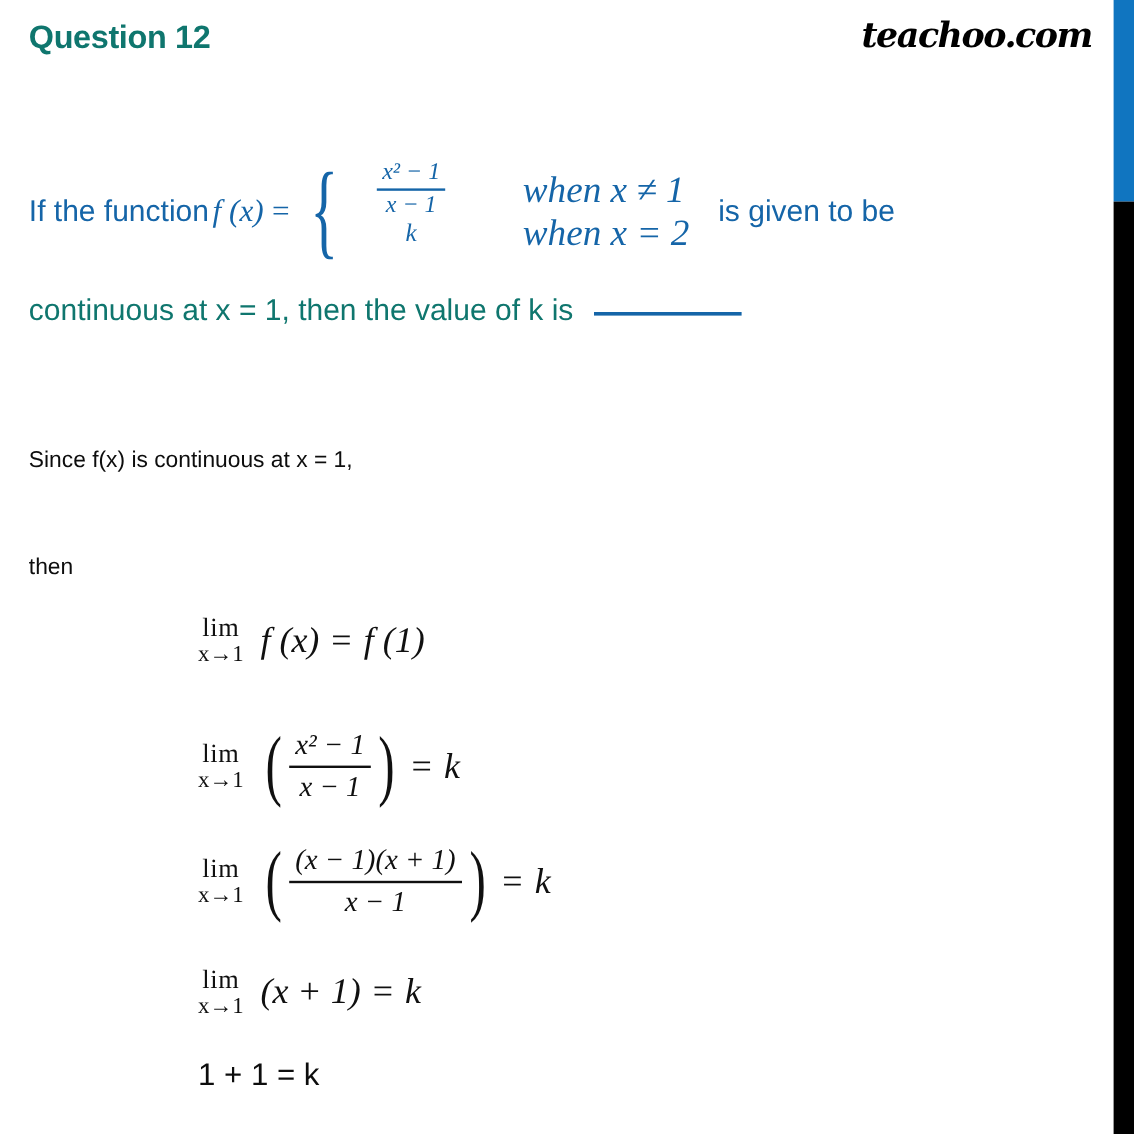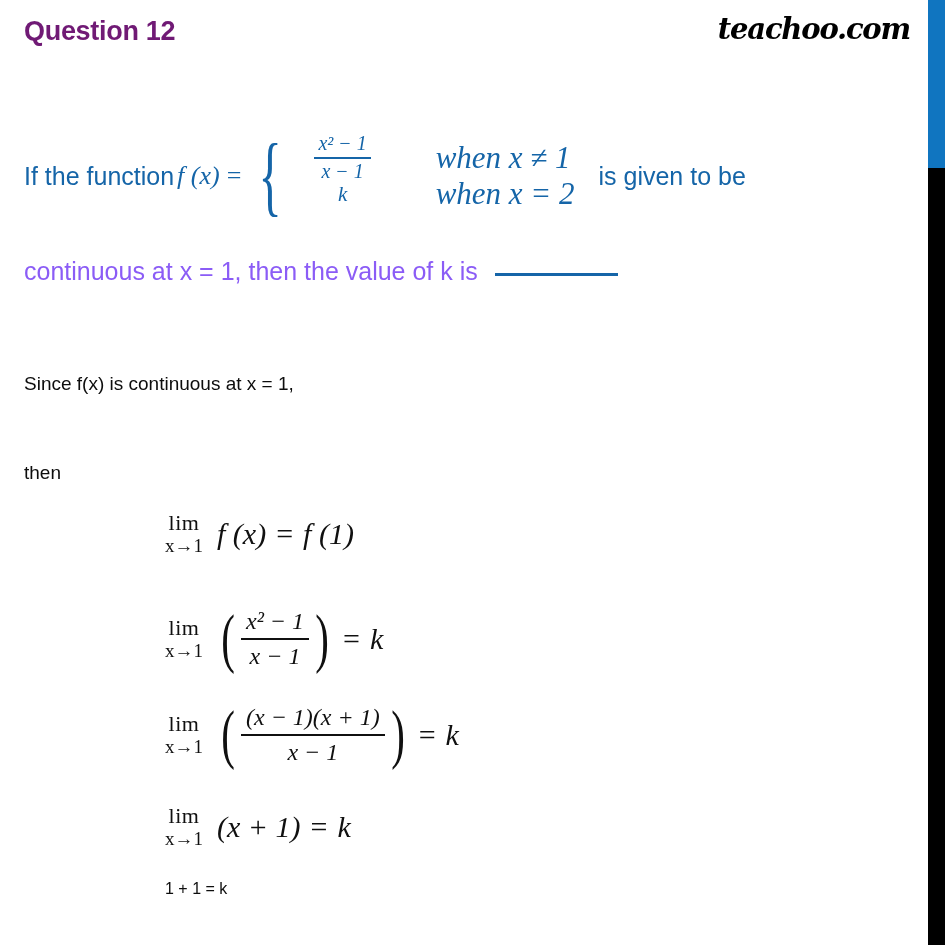--- a/index.html
+++ b/index.html
@@ -41,21 +41,21 @@
     top: 0;
     width: 928px;
     height: 62px;
   }
   .q-title {
     position: absolute;
     left: 24px;
     top: 16px;
     font-size: 27px;
     font-weight: bold;
-    color: #701a75;
+    color: #0f766e;
     letter-spacing: -0.3px;
     white-space: nowrap;
   }
   .brand {
     position: absolute;
     right: 18px;
     top: 12px;
     font-family: "DejaVu Serif", serif;
     font-size: 29px;
     font-weight: bold;
@@ -158,24 +158,23 @@
     font-size: 25px;
     padding-left: 24px;
     white-space: nowrap;
   }
 
   .q-line2 {
     position: absolute;
     left: 24px;
     top: 245px;
     font-size: 25px;
-    color: #8b5cf6;
-    white-space: nowrap;
-    font-family: "Liberation Sans", sans-serif;
-    margin-top: 12px;
+    color: #0f766e;
+    white-space: nowrap;
+    font-family: "Liberation Sans", sans-serif;
   }
   .blank-rule {
     display: inline-block;
     width: 123px;
     border-bottom: 3px solid #1565a8;
     margin-left: 10px;
     vertical-align: 4px;
   }
 
   
@@ -248,21 +247,21 @@
     font-size: 24px;
     line-height: 1.2;
     margin: 0 2px;
   }
   .frac-blk .num { padding: 0 5px 2px 5px; }
   .frac-blk .bar { width: 100%; height: 2px; background: #101010; }
   .frac-blk .den { padding: 2px 5px 0 5px; }
   .sp-eq { padding: 0 10px; }
   .sans-eq {
     font-family: "Liberation Sans", sans-serif;
-    font-size: 16px;
+    font-size: 26px;
     color: #0d0d0d;
   }
 </style>
 </head>
 <body>
 
 <div class="page">
 
   <div class="edge-bar-blue"></div>
   <div class="edge-bar-black"></div>

